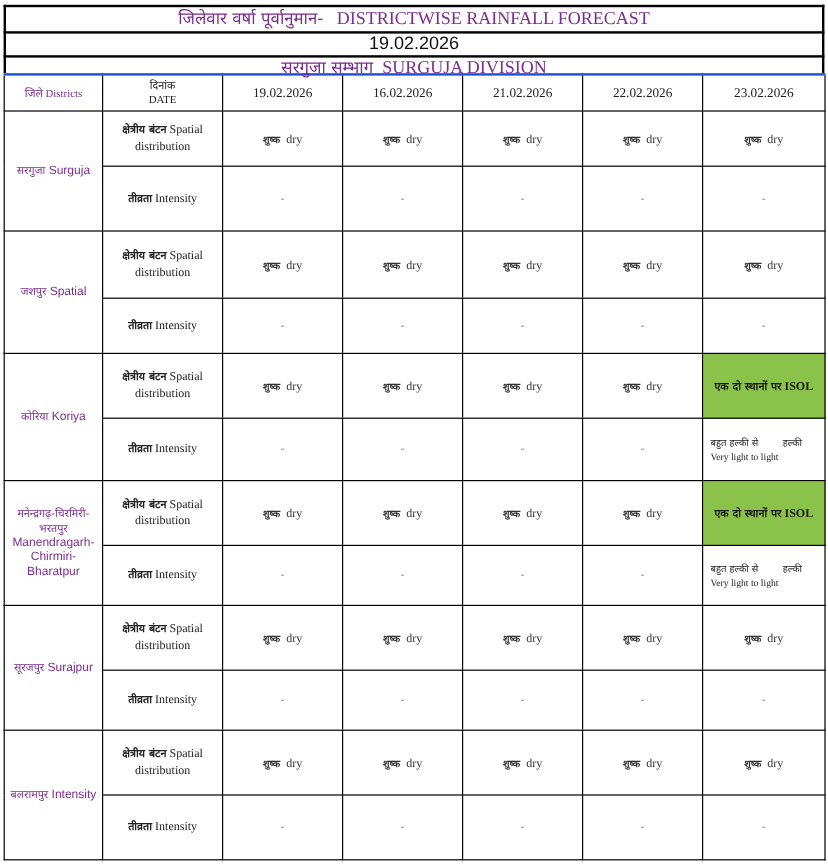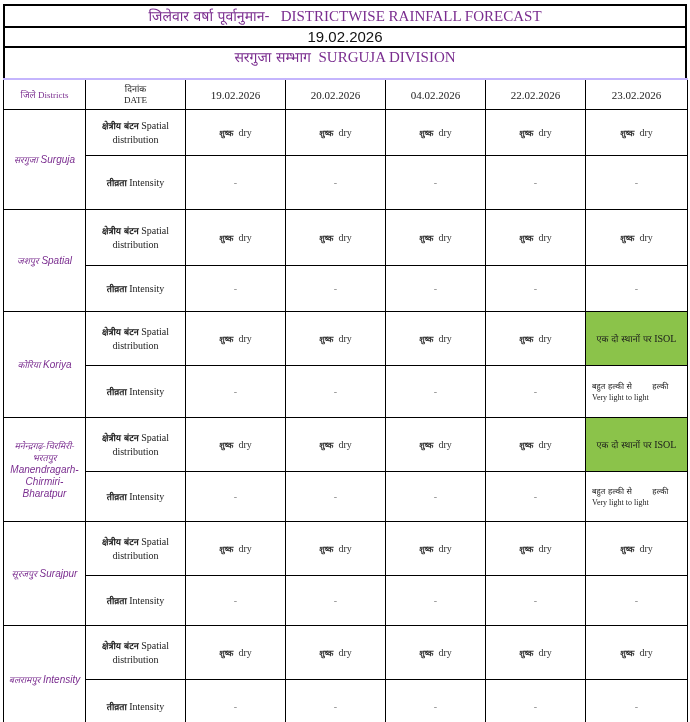--- a/index.html
+++ b/index.html
@@ -1,36 +1,36 @@
 <!DOCTYPE html>
 <html><head>
 <meta charset="utf-8">
 <style>
   html, body { margin:0; padding:0; background:#ffffff; }
   body { width:690px; height:722px; position:relative; overflow:hidden; font-family:"Liberation Serif", serif; color:#222; }
   .wrap { position:absolute; left:3px; top:4px; width:684px; }
   .banner { border:2px solid #000; border-bottom:none; text-align:center; box-sizing:border-box; width:684px; }
   .banner.title { height:22px; line-height:20px; font-size:15px; color:#7a2d8f; }
   .banner.date { height:20px; line-height:18px; font-size:15px; font-family:"Liberation Sans", sans-serif; color:#111; border-top:2px solid #000; }
-  .banner.division { height:32px; line-height:19px; font-size:15px; color:#7a2d8f; border-top:2px solid #000; }
+  .banner.division { height:15px; line-height:19px; font-size:15px; color:#7a2d8f; border-top:2px solid #000; }
   .banner .hi { font-family:"DejaVu Sans", sans-serif; font-size:14px; }
-  table { border-collapse:collapse; table-layout:fixed; width:684px; border-top:2px solid #c4b5fd; }
+  table { border-collapse:collapse; table-layout:fixed; width:684px; border-top:2px solid #1d4ed8; }
   td, th { border:1px solid #000; text-align:center; vertical-align:middle; padding:0 2px; font-weight:normal; }
   th { height:29px; font-size:11px; color:#222; }
   th.dist { color:#7a2d8f; font-size:9px; }
   th .hi, td .hi { font-family:"DejaVu Sans", sans-serif; }
   th.datehdr { font-size:9px; line-height:11px; }
-  td.district { color:#7a2d8f; font-family:"Liberation Sans", sans-serif; font-size:10px; line-height:12px;font-style:italic; }
+  td.district { color:#7a2d8f; font-family:"Liberation Sans", sans-serif; font-size:10px; line-height:12px; }
   td.district .hi { font-size:9px; }
   td.param { font-size:10px; line-height:13px; color:#222; }
   td.param .hi { font-size:9px; font-weight:bold; }
   td.val { font-size:10px; color:#333; }
   td.val .hi { font-size:8px;font-weight:bold; }
   td.dash { color:#888; font-size:10px; }
-  td.green { background:#8bc34a; color:#1a1a1a; font-size:10px; }
+  td.green { background:#8bc34a; color:#1a1a1a; font-size:10px;font-weight:bold; }
   td.green .hi { font-size:9px; }
   td.intensity-text { font-size:8px; line-height:11px; text-align:left; padding-left:6px; }
   td.intensity-text .hi { font-size:8px; }
   td.intensity-text .en { display:block; font-size:8px; }
 </style>
 </head>
 <body>
 
 <div class="wrap">
   <div class="banner title">
@@ -57,22 +57,22 @@
       <tr>
         <th class="dist">
           <span class="hi">जिले</span>
           <span>Districts</span>
         </th>
         <th class="datehdr">
           <span class="hi">दिनांक</span><br>
           <span>DATE</span>
         </th>
         <th>19.02.2026</th>
-        <th>20.02.2026</th>
-        <th>04.02.2026</th>
+        <th>16.02.2026</th>
+        <th>21.02.2026</th>
         <th>22.02.2026</th>
         <th>23.02.2026</th>
       </tr>
     </thead>
     <tbody id="tbody">
         <tr style="height: 46px;">
           <td rowspan="2" class="district">
         <span class="hi">सरगुजा</span>
         <span>Surguja</span></td>
       <td class="param">

